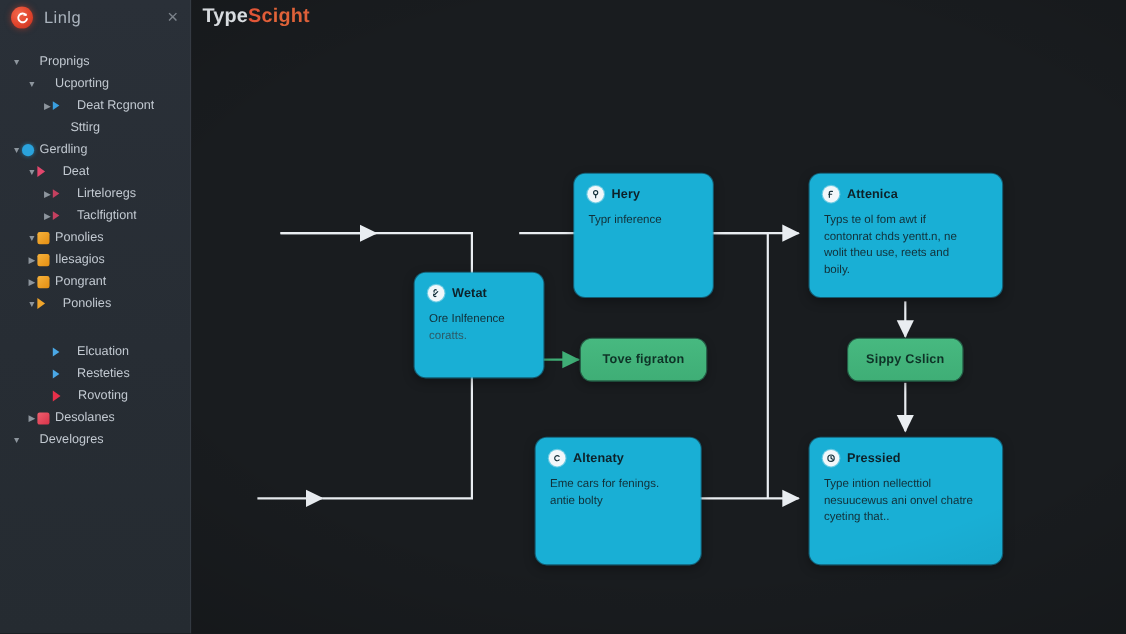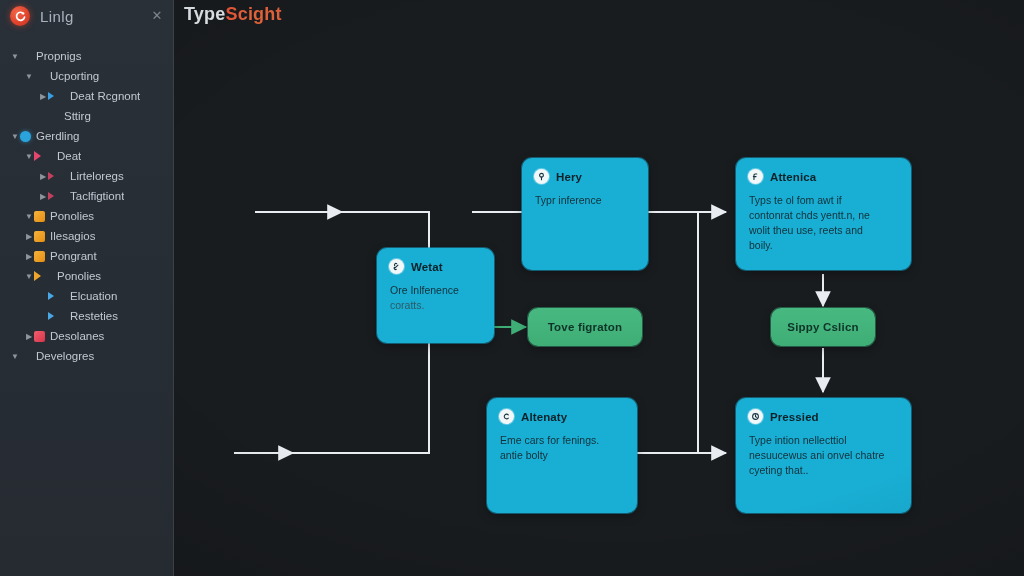--- a/index.html
+++ b/index.html
@@ -219,29 +219,34 @@
         <div class="tnode" style="padding-left: 20px;">
           <span class="caret r">▶</span>
           <span class="tico sq-orange"></span>
           <span class="tlabel">Pongrant</span>
         </div>
         <div class="tnode" style="padding-left: 20px;">
           <span class="caret ">▼</span>
           <span class="tico tri-orange"></span>
           <span class="tlabel">Ponolies</span>
         </div>
-        <div class="tnode" style="padding-left: 34px;">
+        <div class="tnode" style="padding-left: 34px; margin-top: 24px;">
           <span class="caret "></span>
           <span class="tico tri-blue2"></span>
           <span class="tlabel">Elcuation</span>
         </div>
         <div class="tnode" style="padding-left: 34px;">
           <span class="caret "></span>
           <span class="tico tri-blue2"></span>
           <span class="tlabel">Resteties</span>
+        </div>
+        <div class="tnode" style="padding-left: 34px;">
+          <span class="caret "></span>
+          <span class="tico tri-red"></span>
+          <span class="tlabel">Rovoting</span>
         </div>
         <div class="tnode" style="padding-left: 20px;">
           <span class="caret r">▶</span>
           <span class="tico sq-red"></span>
           <span class="tlabel">Desolanes</span>
         </div>
         <div class="tnode" style="padding-left: 6px;">
           <span class="caret ">▼</span>
           <span class="tico ghost"></span>
           <span class="tlabel">Develogres</span>

